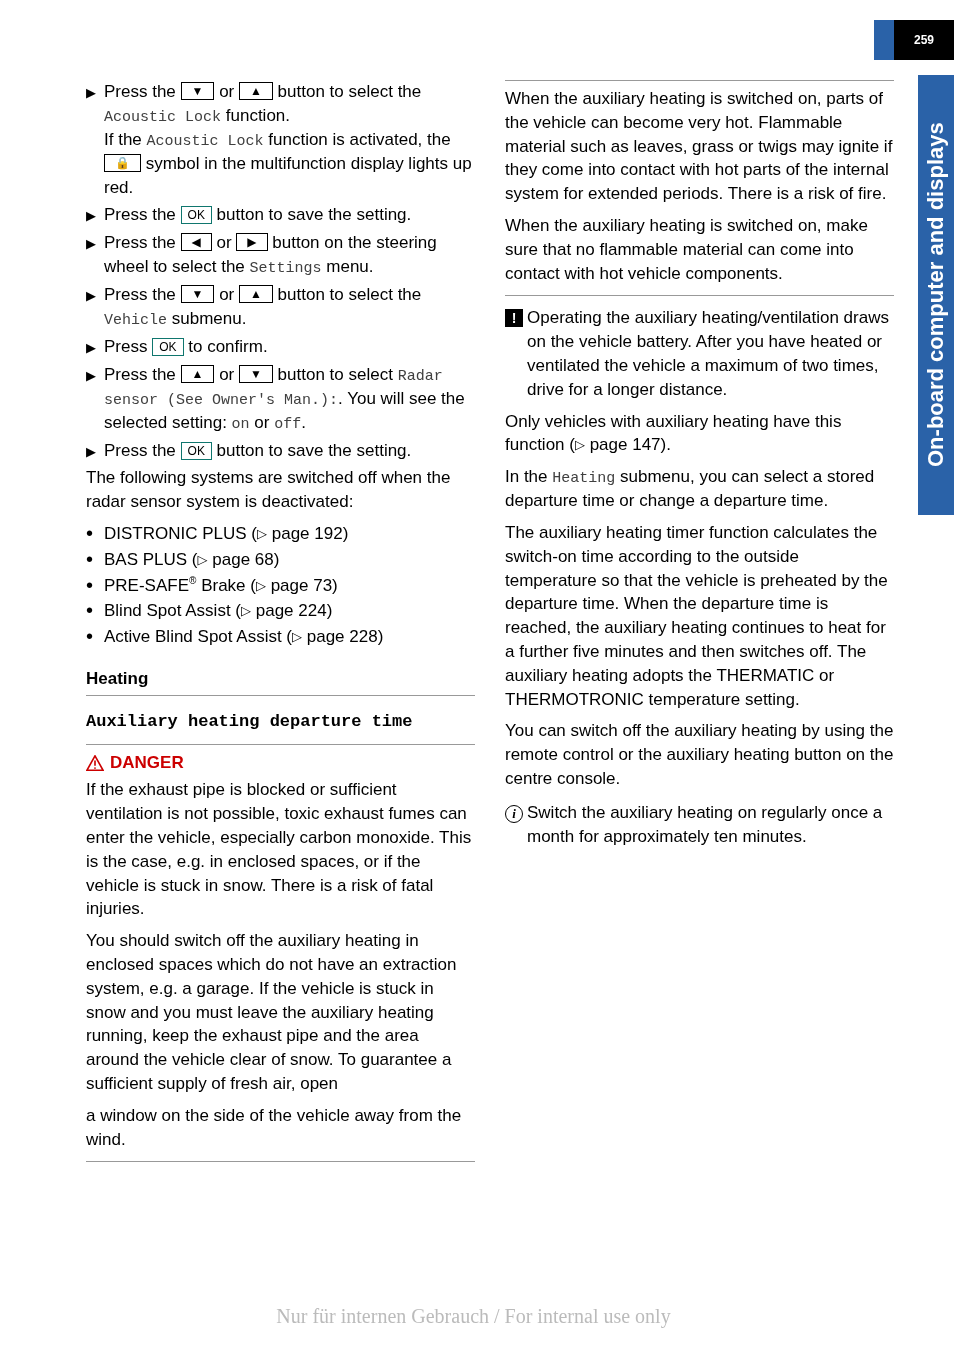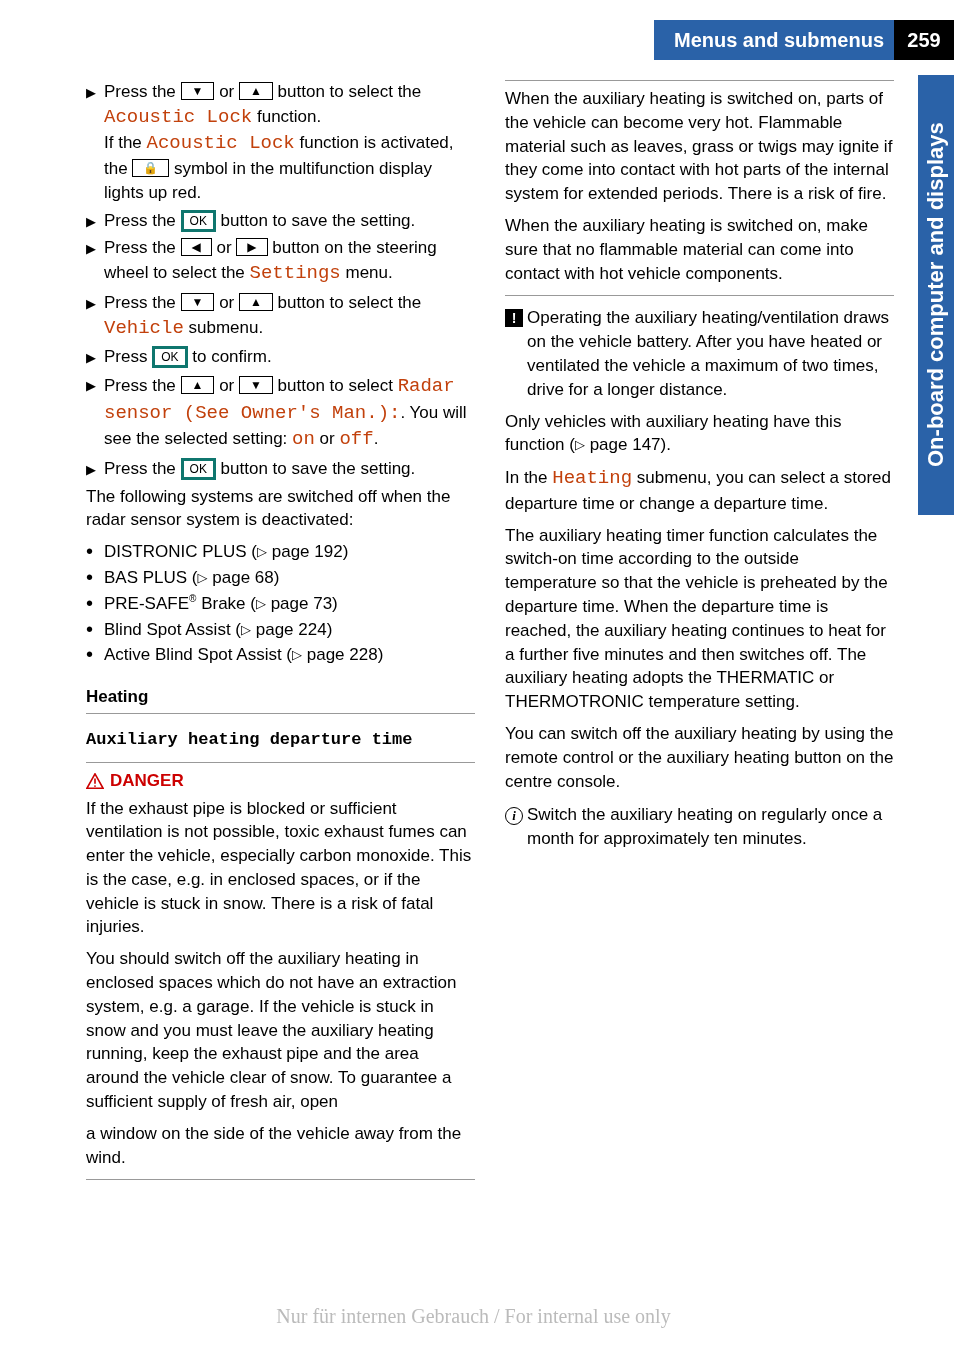--- a/index.html
+++ b/index.html
@@ -26,21 +26,21 @@
   }
   .header-title {
     font-weight: bold;
     font-size: 20px;
     padding-right: 10px;
   }
   .page-num-box {
     background: #000;
     color: #fff;
     font-weight: bold;
-    font-size: 20px;
+    font-size: 12px;
     width: 60px;
     height: 40px;
     display: flex;
     align-items: center;
     justify-content: center;
   }
   .side-tab {
     position: absolute;
     right: 0;
     top: 75px;
@@ -93,30 +93,30 @@
   .btn-box {
     display: inline-block;
     border: 1px solid #000;
     padding: 0 10px;
     font-size: 12px;
     line-height: 16px;
     vertical-align: 2px;
   }
   .btn-ok {
     display: inline-block;
-    border: 3px solid #0f766e;
+    border: 1px solid #0f766e;
     padding: 0 6px;
     font-size: 12px;
     line-height: 16px;
     vertical-align: 1px;
   }
   .mono {
     font-family: 'Courier New', monospace;
-    color: #c2410c;
-    font-size: 19px;
+    color: #404040;
+    font-size: 15px;
   }
   .bold-heading {
     font-weight: bold;
     margin-top: 14px;
     margin-bottom: 8px;
   }
   .sub-heading {
     font-weight: bold;
     margin-top: 18px;
     margin-bottom: 10px;
@@ -194,21 +194,20 @@
     font-size: 20px;
     color: #bbb;
     font-family: Georgia, serif;
   }
   .no-break { break-inside: avoid-column; }
 </style>
 </head>
 <body>
 
 <div class="header-bar">
-  <span class="header-title">Menus and submenus</span>
   <span class="page-num-box">259</span>
 </div>
 
 <div class="side-tab">On-board computer and displays</div>
 
 <div class="content">
 
   <div class="step">
     <div class="tri">▶</div>
     <div class="step-text">

